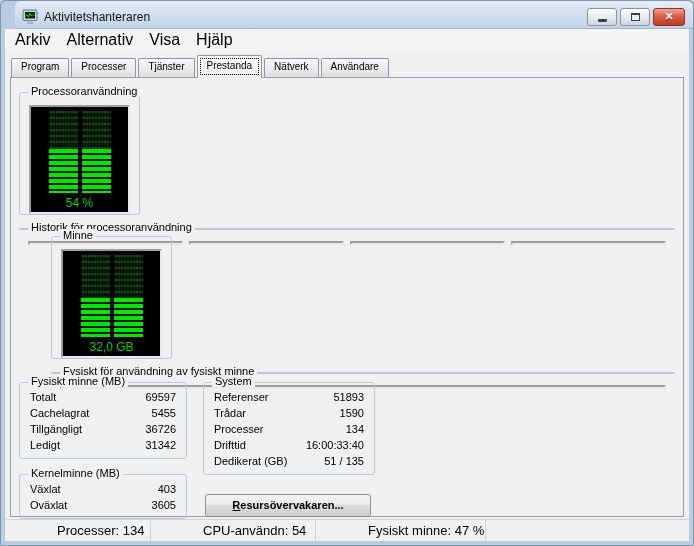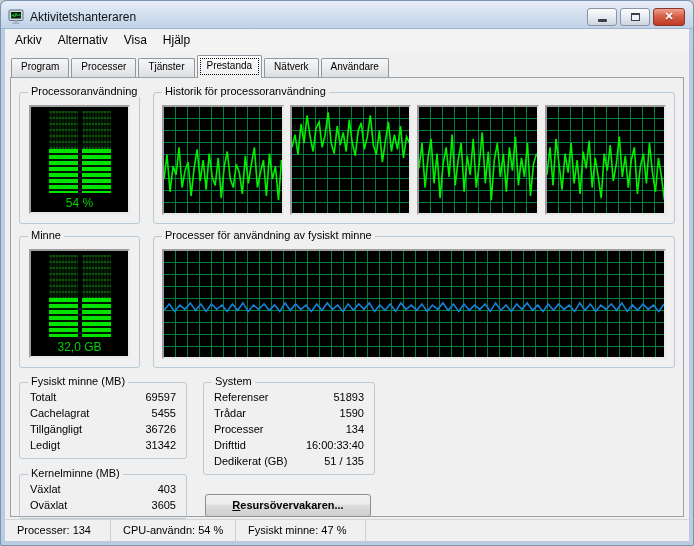--- a/index.html
+++ b/index.html
@@ -8,42 +8,42 @@
 
   .window{
     position:relative; width:694px; height:546px;
     background:#b9cce2; border:1px solid #7d96b0; border-radius:6px 6px 2px 2px;
     overflow:hidden; box-shadow:0 2px 8px rgba(0,0,0,.35);
   }
   
   .titlebar{
     height:28px; display:flex; align-items:center; padding:4px 8px 0 7px;
     background:linear-gradient(#e8eef8,#d3e0ef 45%,#c2d3e8);
-    border-bottom:1px solid #9fb3ca; border-radius:6px 6px 0 0;
+    border-bottom:1px solid #9fb3ca; border-radius:6px 6px 0 0;margin-left:14px;
   }
   .app-icon{ width:16px; height:16px; margin-right:6px; display:inline-flex; }
   .title-text{ font-size:12px; color:#111; flex:1; }
   .win-buttons{ display:flex; gap:3px; }
   .wbtn{
     width:30px; height:18px; border:1px solid #8a93a0; border-radius:3px;
     background:linear-gradient(#fdfdfd,#e9edf2 45%,#ccd5de);
     display:flex; align-items:center; justify-content:center;
   }
   .wbtn.close{
     width:32px; border-color:#8c3428;
     background:linear-gradient(#efa28f,#d95f48 45%,#c03a24);
   }
   .glyph-min{ width:9px; height:3px; background:#39414b; margin-top:8px; border-radius:1px; }
   .glyph-max{ width:9px; height:8px; border:1px solid #39414b; border-top-width:2px; background:#eef2f6; }
   .glyph-close{ color:#fff; font-size:11px; font-weight:bold; text-shadow:0 1px 1px rgba(0,0,0,.4); }
 
   
   .client{ position:absolute; left:4px; right:4px; top:28px; bottom:4px; background:#f0f0f0; }
   .menubar{ height:22px; display:flex; align-items:center; padding-left:2px; background:#f3f3f3; }
-  .menu-item{ font-size:12px; color:#000; padding:5px 8px; }
+  .menu-item{ font-size:16px; color:#000; padding:5px 8px; }
 
   
   .tabstrip{ height:26px; display:flex; align-items:flex-end; padding-left:6px; position:relative; }
   .tab{
     font-size:10px; color:#000; padding:2px 9px 3px; margin-right:2px;
     border:1px solid #8e979f; border-bottom:none; border-radius:2px 2px 0 0;
     background:linear-gradient(#f6f7f8,#e9eaec 55%,#dcdee1);
     height:19px; position:relative; z-index:1;
   }
   .tab.active{
@@ -57,23 +57,23 @@
     padding:10px 8px 8px;
   }
 
   
   .group{ position:relative; border:1px solid #b9c9d6; border-radius:3px; }
   .group-title{
     position:absolute; top:-8px; left:8px; padding:0 3px; background:#f0f0f0;
     font-size:11px; color:#000; white-space:nowrap;
   }
 
-  .row1,.row2{ display:flex; gap:13px; }
+  .row1,.row2{ display:flex; gap:13px;flex-direction:column; }
   .row1{ margin-top:4px; height:132px; }
-  .row2{ margin-top:12px; height:132px; }
+  .row2{ margin-top:12px; height:132px;margin-left:32px; }
   .g-gauge{ width:121px; flex:none; }
   .g-hist{ flex:1; }
 
   
   .led-panel{
     position:relative; width:101px; height:109px; margin:12px auto 0;
     background:#000;
     border:2px solid; border-color:#9d9d9d #e9e9e9 #e9e9e9 #9d9d9d;
   }
   .led-cols{ position:absolute; left:0; right:0; top:4px; bottom:19px; display:flex; justify-content:center; gap:4px; }
@@ -126,22 +126,23 @@
   }
   .res-btn .btn-label{ display:block; line-height:21px;font-weight:bold; }
   .res-btn .btn-label::first-letter{ text-decoration:underline; }
 
   
   .statusbar{
     position:absolute; left:0; right:0; bottom:0; height:22px;
     background:#f0f0f0; border-top:1px solid #d5d5d5; display:flex;
   }
   .status-cell{
-    font-size:11px; color:#000; line-height:21px; padding-left:12px;
+    font-size:13px; color:#000; line-height:21px; padding-left:12px;
     border-right:1px solid #d0d0d0;
+    margin-left:40px;
   }
   .status-cell:nth-child(1){ width:106px; }
   .status-cell:nth-child(2){ width:125px; }
   .status-cell:nth-child(3){ width:130px; }
   .status-fill{ flex:1; border-right:none; }
 </style>
 </head>
 <body>
 
 <div class="window">
@@ -251,21 +252,21 @@
               <div class="led-col">
                   <div class="led-dim" style="height: 53%;"></div>
                   <div class="led-lit" style="height: 47%;"></div>
                 </div>
             </div>
             <div class="led-value">32,0 GB</div>
           </div>
         </div>
 
         <div class="group g-hist">
-          <span class="group-title">Processer för användning av fysiskt minne</span>
+          <span class="group-title">Fysiskt för användning av fysiskt minne</span>
           <div class="hist-body">
             <div class="graph-panel">
                 <div class="graph-grid"></div>
                 <svg viewBox="0 0 100 100" preserveAspectRatio="none">
                   <polyline points="0.00,56.00 1.05,50.00 2.11,57.00 3.16,51.00 4.21,55.00 5.26,49.00 6.32,56.00 7.37,50.00 8.42,57.00 9.47,50.00 10.53,55.00 11.58,51.00 12.63,57.00 13.68,50.00 14.74,56.00 15.79,49.00 16.84,57.00 17.89,51.00 18.95,55.00 20.00,50.00 21.05,56.00 22.11,51.00 23.16,57.00 24.21,49.00 25.26,56.00 26.32,50.00 27.37,55.00 28.42,51.00 29.47,57.00 30.53,50.00 31.58,56.00 32.63,49.00 33.68,55.00 34.74,51.00 35.79,57.00 36.84,50.00 37.89,56.00 38.95,50.00 40.00,55.00 41.05,49.00 42.11,57.00 43.16,51.00 44.21,56.00 45.26,50.00 46.32,57.00 47.37,49.00 48.42,55.00 49.47,51.00 50.53,56.00 51.58,50.00 52.63,57.00 53.68,51.00 54.74,55.00 55.79,49.00 56.84,56.00 57.89,50.00 58.95,57.00 60.00,50.00 61.05,56.00 62.11,51.00 63.16,55.00 64.21,50.00 65.26,57.00 66.32,49.00 67.37,56.00 68.42,51.00 69.47,57.00 70.53,50.00 71.58,55.00 72.63,49.00 73.68,56.00 74.74,51.00 75.79,57.00 76.84,50.00 77.89,56.00 78.95,50.00 80.00,55.00 81.05,51.00 82.11,57.00 83.16,49.00 84.21,56.00 85.26,50.00 86.32,57.00 87.37,51.00 88.42,55.00 89.47,50.00 90.53,56.00 91.58,49.00 92.63,57.00 93.68,51.00 94.74,56.00 95.79,50.00 96.84,55.00 97.89,51.00 98.95,57.00 100.00,50.00" fill="none" stroke="#1583d6" stroke-width="1.6" vector-effect="non-scaling-stroke"></polyline>
                 </svg>
               </div>
           </div>
         </div>
       </div>

